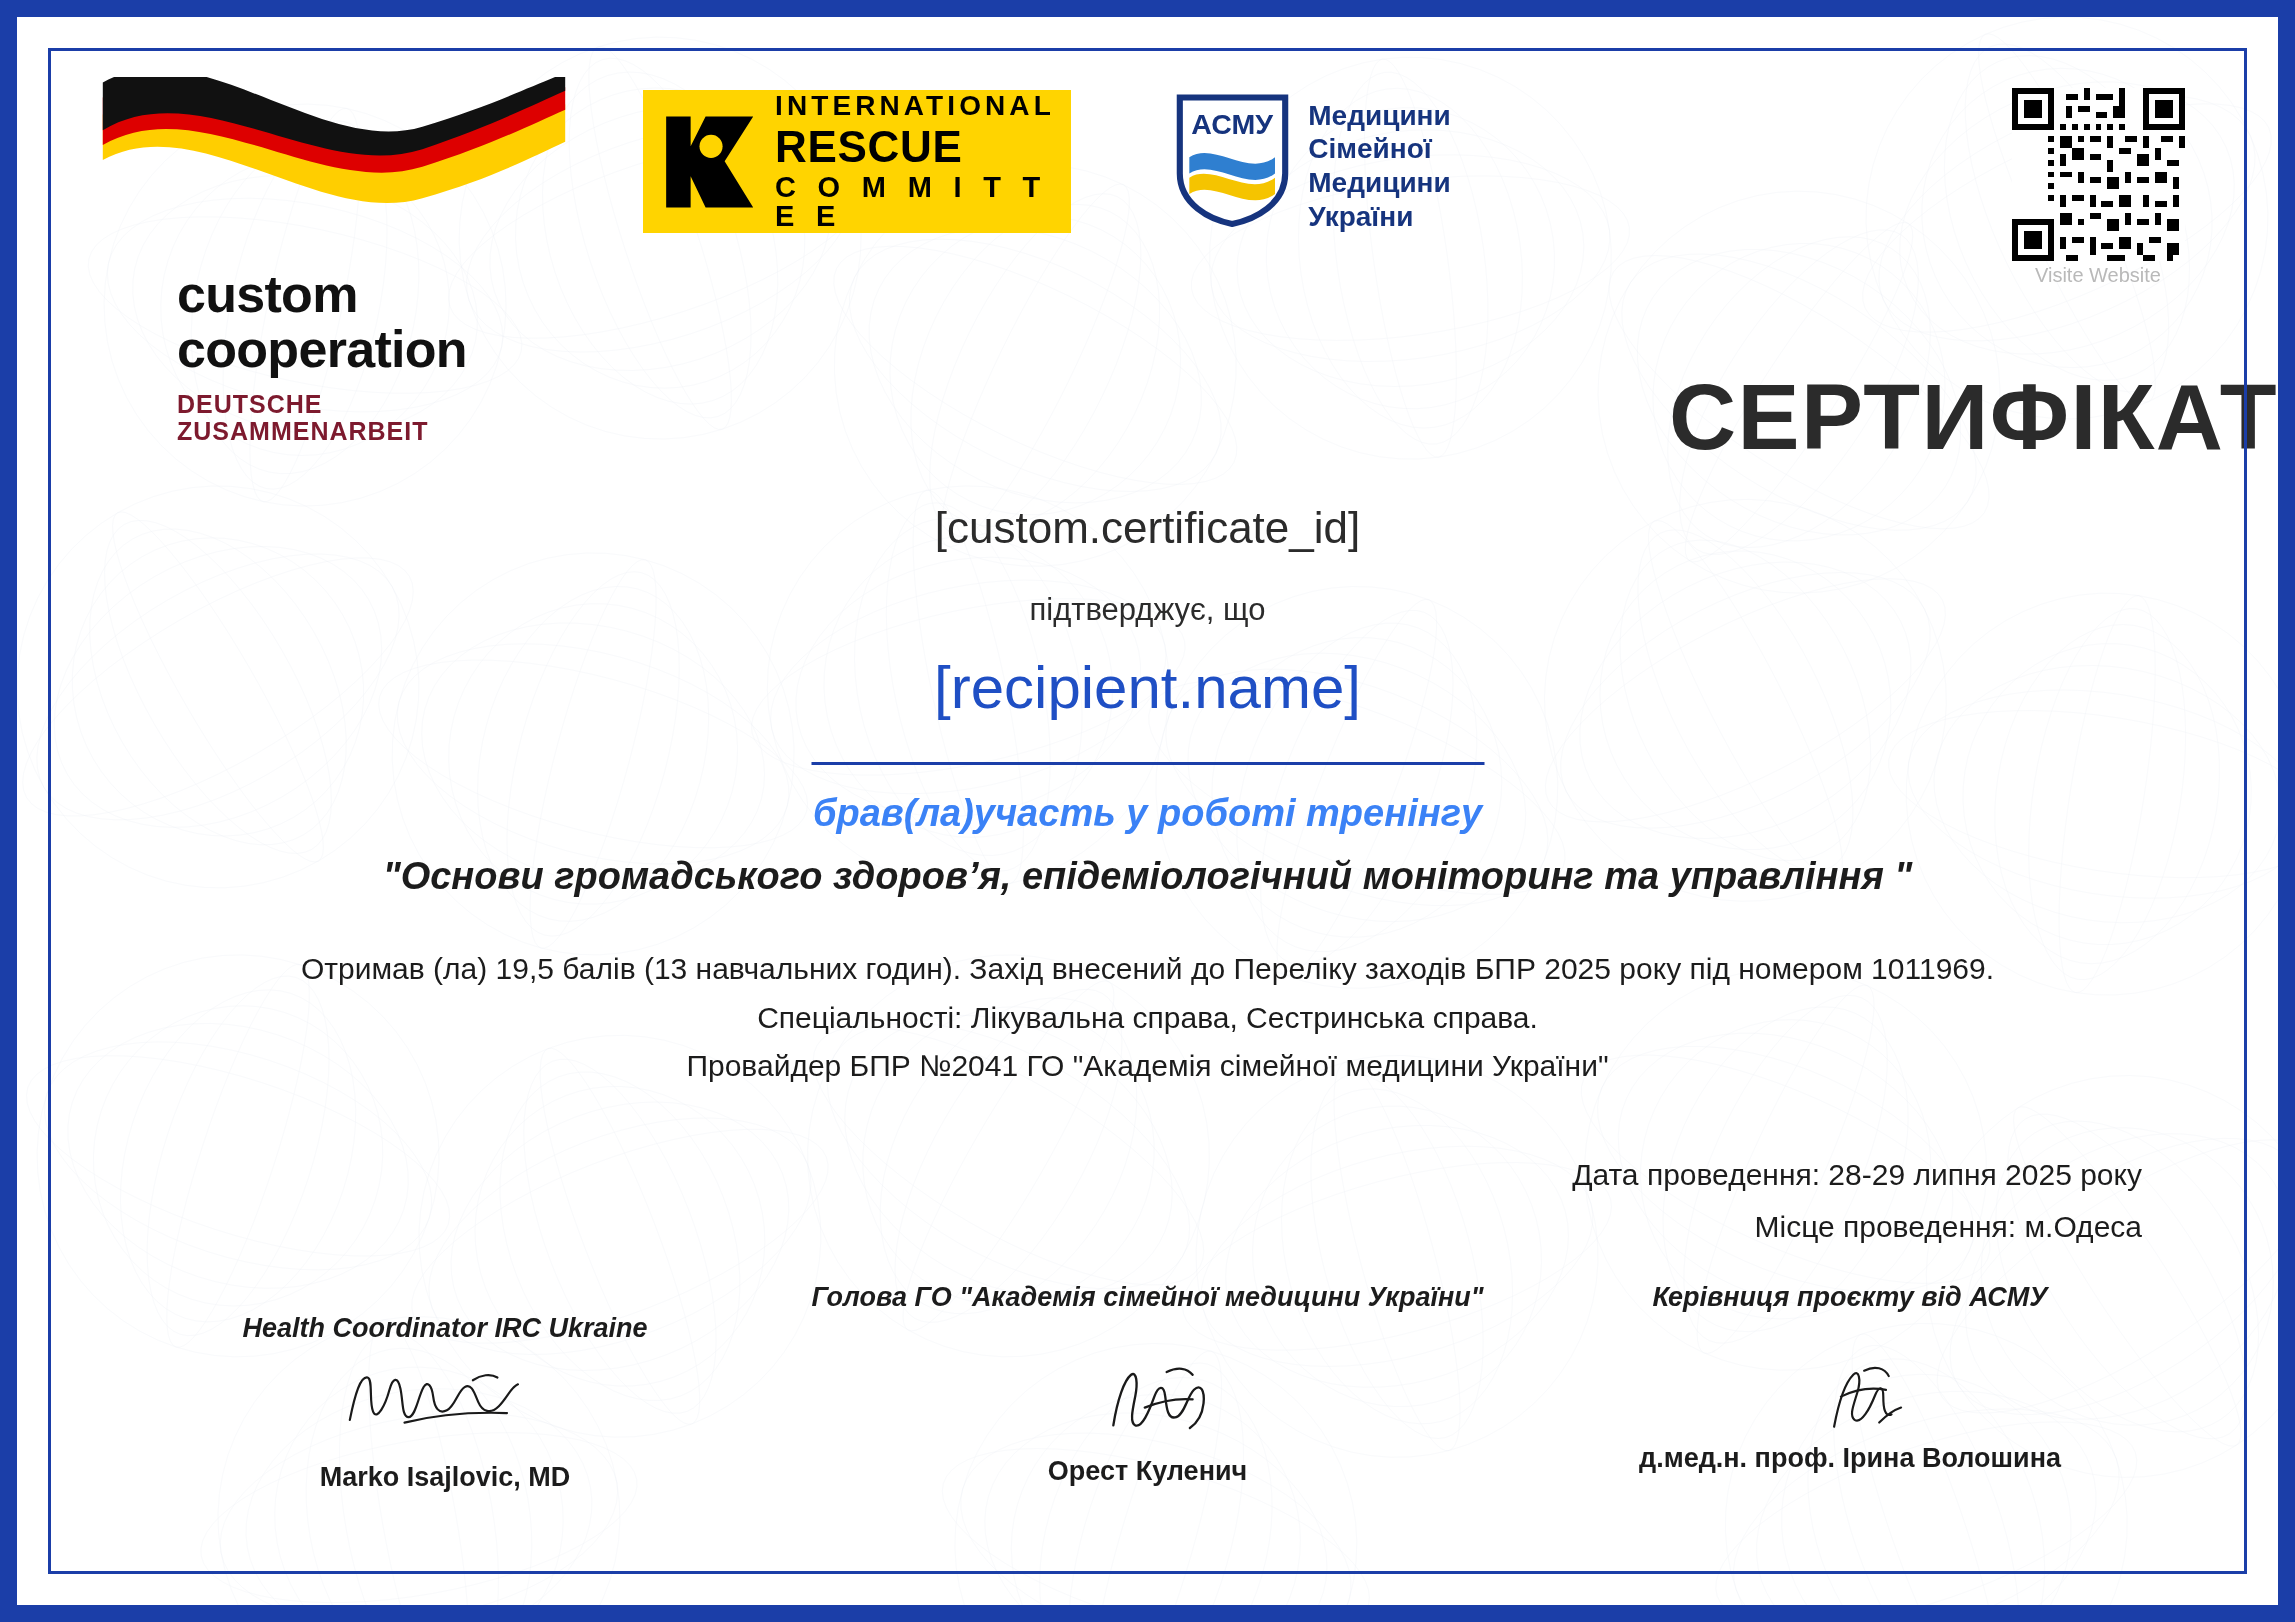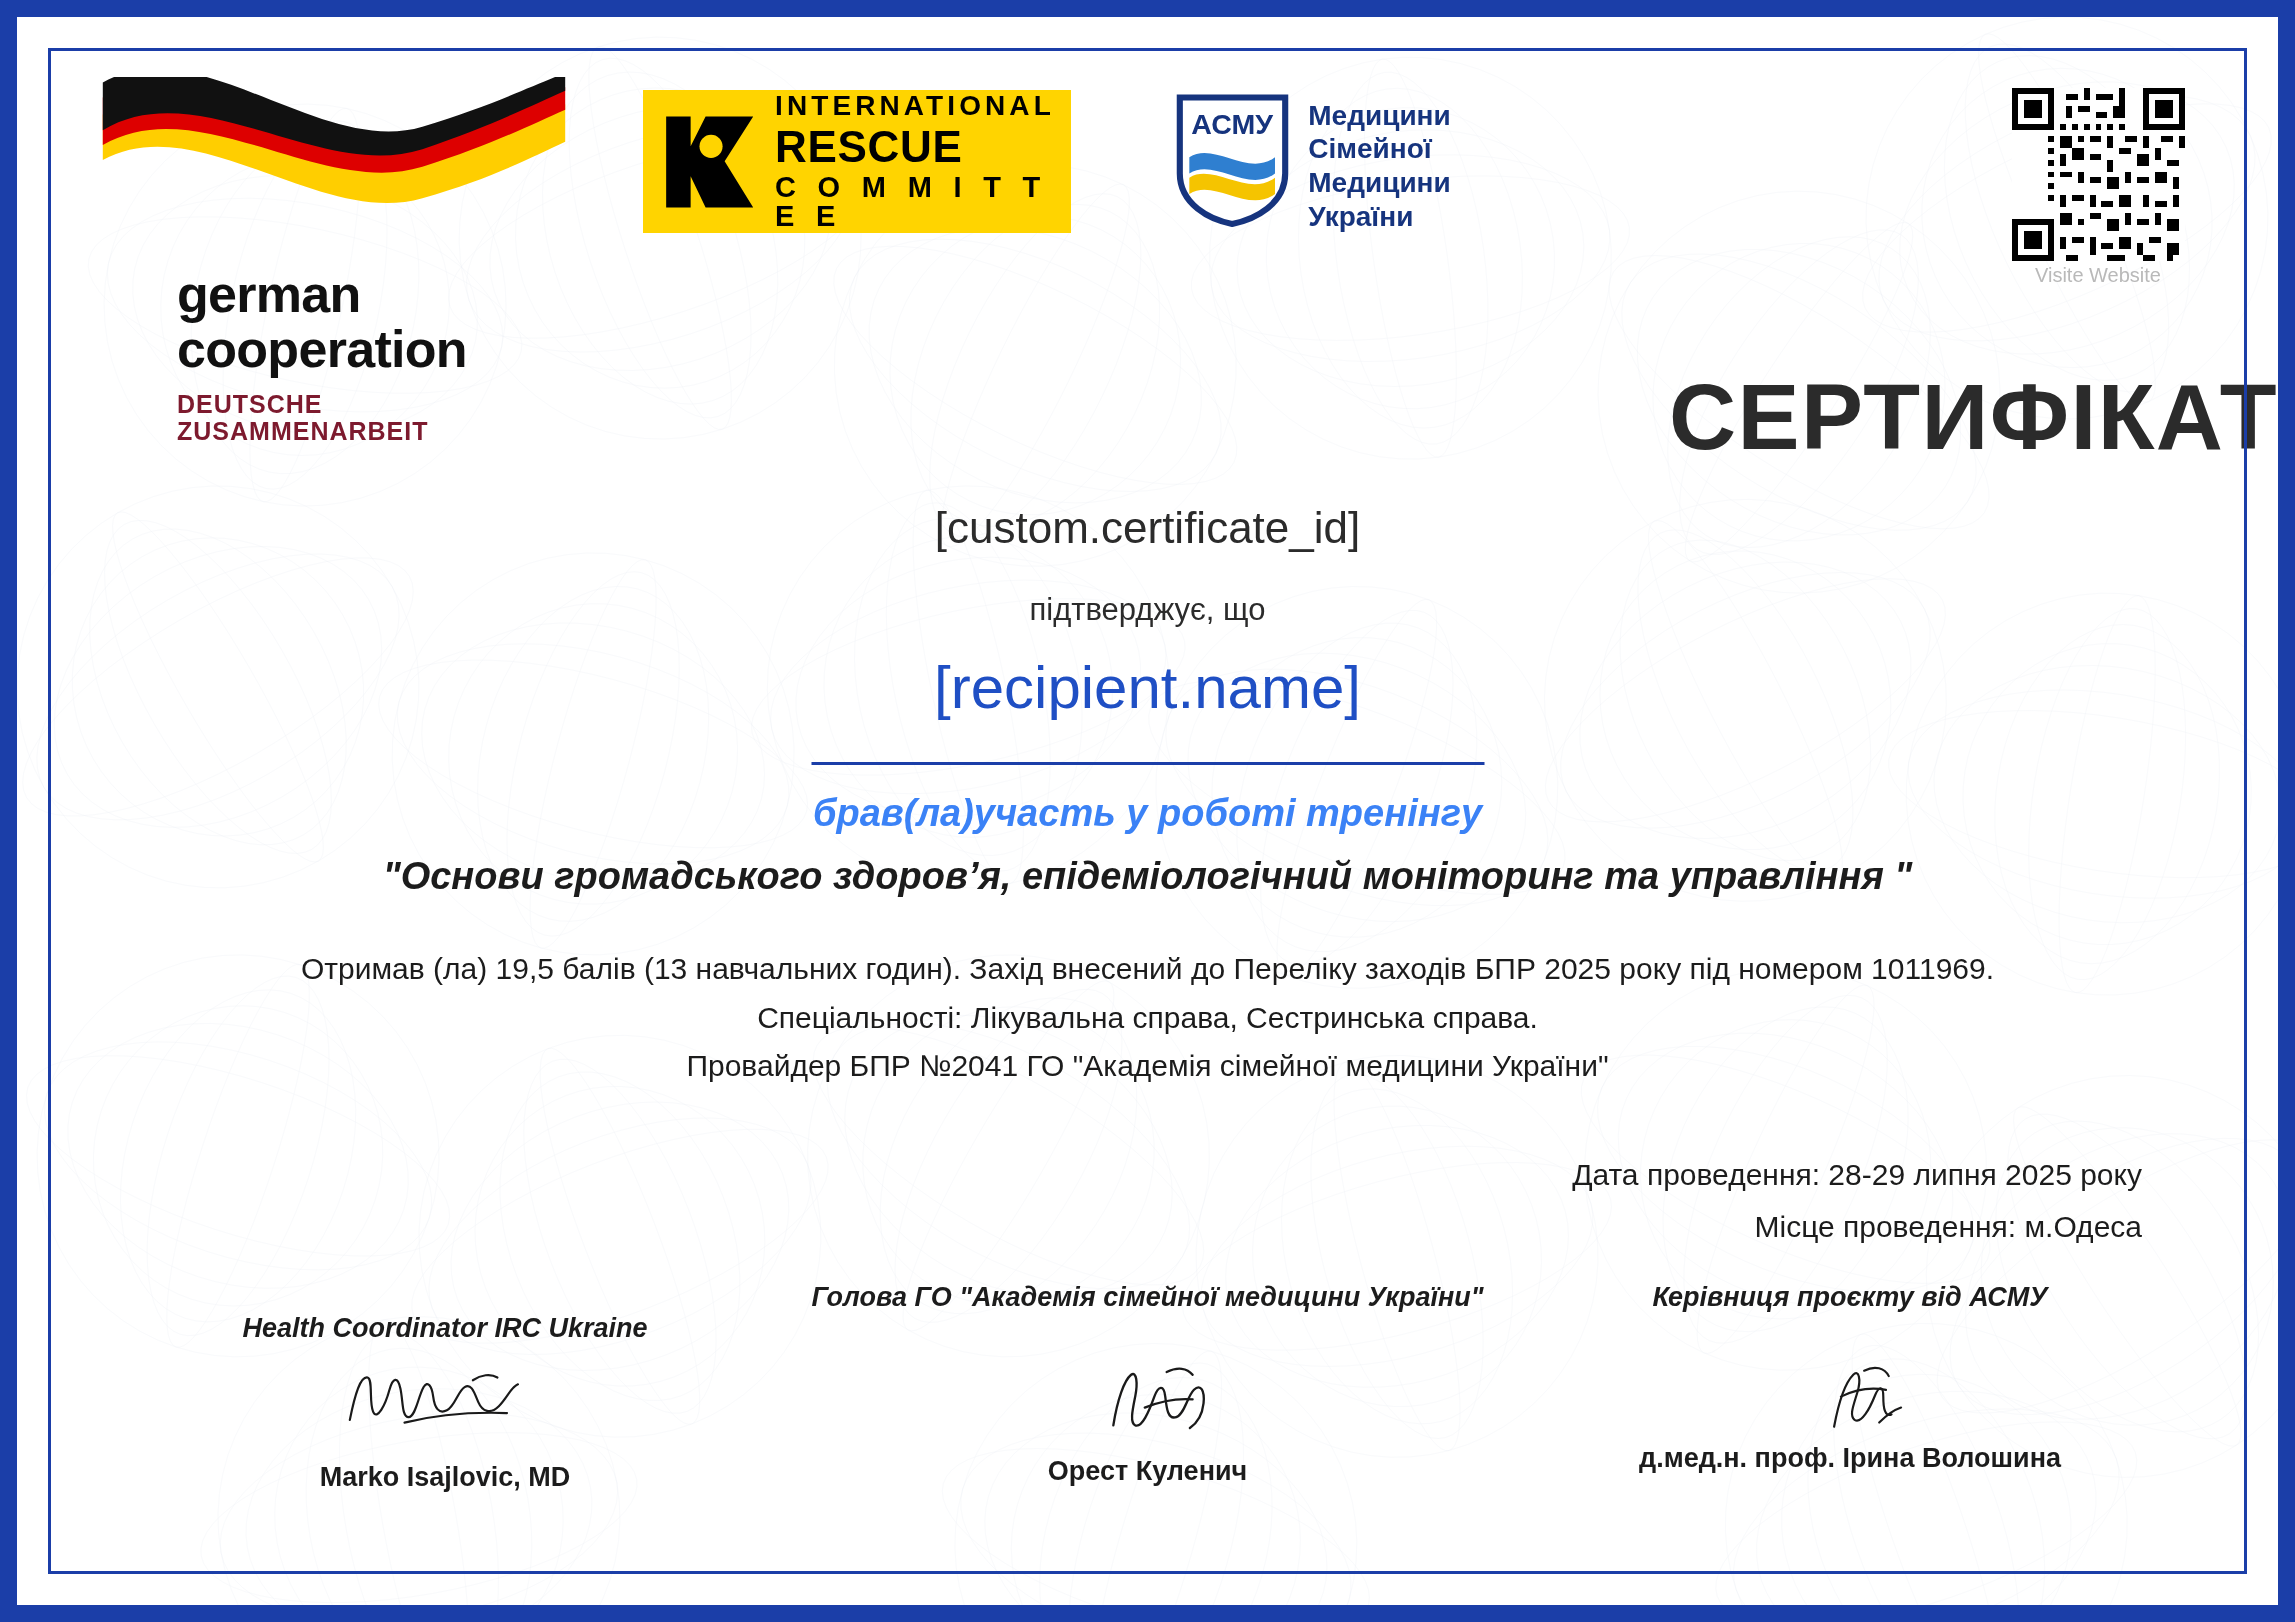--- a/index.html
+++ b/index.html
@@ -307,21 +307,21 @@
 
   <div class="content">
 
     <div class="logo-german">
       <svg class="flag-svg" viewBox="0 0 700 260">
         <path d="M10,55 C150,-25 330,165 480,120 C580,90 640,60 690,40 L690,95 C640,118 580,150 480,178 C330,222 150,45 10,122 Z" fill="#ffce00"></path>
         <path d="M10,30 C150,-50 330,140 480,95 C580,65 640,35 690,15 L690,48 C640,70 580,100 480,132 C330,178 150,18 10,100 Z" fill="#dd0000"></path>
         <path d="M10,8 C150,-72 330,118 480,73 C580,43 640,13 690,-6 L690,20 C640,42 580,72 480,106 C330,154 150,-6 10,78 Z" fill="#111111"></path>
       </svg>
       <div class="gc-text">
-        <div class="gc-line1">german</div>
+        <div class="gc-line1">custom</div>
         <div class="gc-line2">cooperation</div>
         <div class="gc-line3">DEUTSCHE ZUSAMMENARBEIT</div>
       </div>
     </div>
 
     <div class="logo-irc">
       <div class="irc-mark">
         <svg viewBox="0 0 150 150" width="102" height="102">
           <rect x="0" y="0" width="150" height="150" fill="#ffd400"></rect>
           <path d="M12,8 L12,142 L48,142 L48,96 L70,142 L140,142 L98,74 L140,8 L70,8 L48,52 L48,8 Z" fill="#000000"></path>

